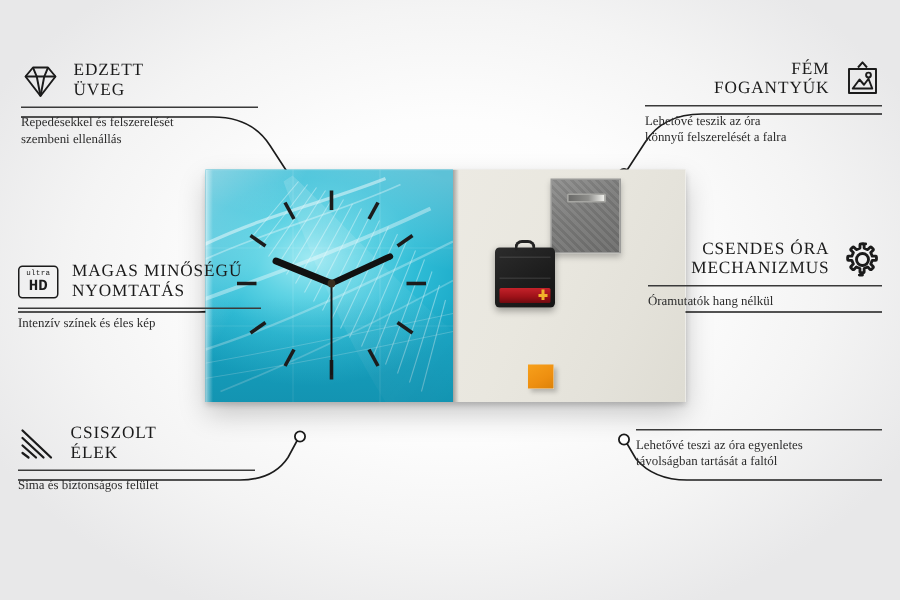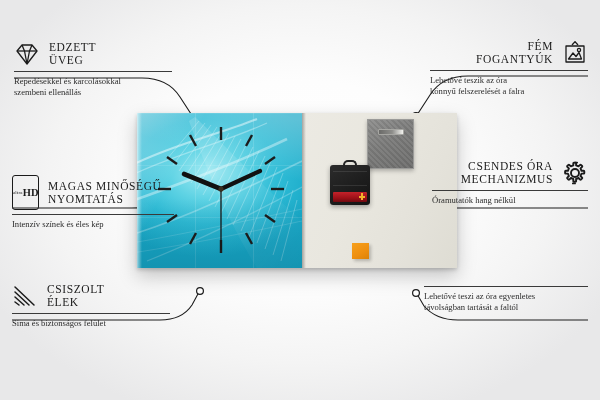--- a/index.html
+++ b/index.html
@@ -147,27 +147,27 @@
   .feature .desc {
     font-size: 8.6px;
     line-height: 10.5px;
     color: #2c2c2c;
     font-family: "Liberation Serif", serif;
   }
   .feature.right .desc { text-align: left; }
   .ico { flex: 0 0 auto; width: 26px; height: 26px; display:block; }
   .hdbadge {
     flex: 0 0 auto;
-    width: 27px; height: 35px;
+    width: 27px; height: 22px;
     border: 1.4px solid #1b1b1b;
     border-radius: 3px;
-    display: flex; flex-direction: row;
+    display: flex; flex-direction: column;
     align-items: center; justify-content: center;
     line-height: 1;
-    font-family: Liberation Serif, serif;
+    font-family: Liberation Mono, monospace;
   }
   .hdbadge .u { font-size: 5px; letter-spacing: .2px; color:#1b1b1b; }
   .hdbadge .h { font-size: 10.5px; font-weight: bold; color:#1b1b1b; margin-top:1px; }
 </style>
 </head>
 <body>
 
 <div id="stage">
 
   <svg id="lines" viewBox="0 0 600 400">
@@ -285,21 +285,21 @@
             <path d="M18 4 L15.5 10 L13 23"></path>
         </g>
       </svg>
       <div class="title">
         <div>EDZETT</div>
         <div>ÜVEG</div>
       </div>
     </div>
     <div class="rule"></div>
     <div class="desc">
-      <div>Repedésekkel és karcolásokkal</div>
+      <div>Repedésekkel és felszerelését</div>
       <div>szembeni ellenállás</div>
     </div>
   </div>
 
   <div class="feature left" style="left:12px; top:175px; width:162px;">
     <div class="head">
       <div class="hdbadge">
         <span class="u">ultra</span>
         <span class="h">HD</span>
       </div>

